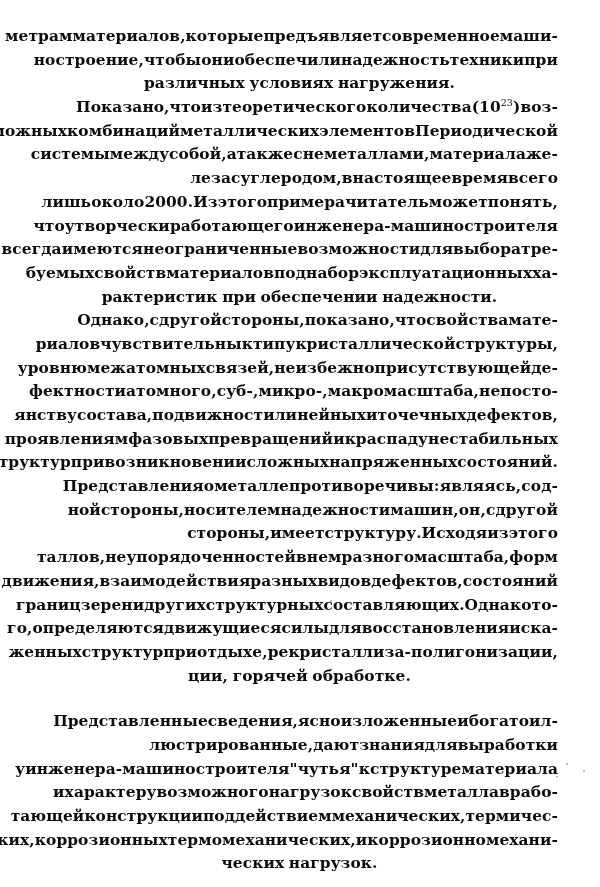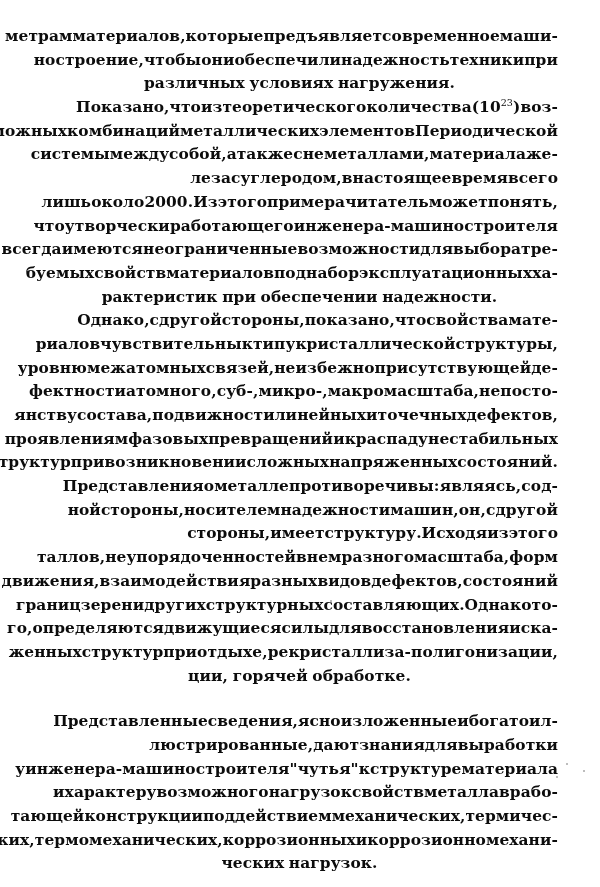--- a/index.html
+++ b/index.html
@@ -115,21 +115,21 @@
         <div class="line"><span class="w">женных</span><span class="w">структур</span><span class="w">при</span><span class="w">отдыхе,</span><span class="w">рекристаллиза-</span><span class="w">полигонизации,</span></div>
         <div class="line ragged"><span class="w">ции,</span><span class="w">горячей</span><span class="w">обработке.</span></div>
       </div>
       <div class="para-gap"></div>
       <div class="paragraph">
         <div class="line"><span class="indent"></span><span class="w">Представленные</span><span class="w">сведения,</span><span class="w">ясно</span><span class="w">изложенные</span><span class="w">и</span><span class="w">богато</span><span class="w">ил-</span></div>
         <div class="line"><span class="w">люстрированные,</span><span class="w">дают</span><span class="w">знания</span><span class="w">для</span><span class="w">выработки</span></div>
         <div class="line"><span class="w">у</span><span class="w">инженера-машиностроителя</span><span class="w">"чутья"</span><span class="w">к</span><span class="w">структуре</span><span class="w">материала</span></div>
         <div class="line"><span class="w">и</span><span class="w">характеру</span><span class="w">возможного</span><span class="w">нагрузок</span><span class="w">свойств</span><span class="w">металла</span><span class="w">в</span><span class="w">рабо-</span></div>
         <div class="line"><span class="w">тающей</span><span class="w">конструкции</span><span class="w">под</span><span class="w">действием</span><span class="w">механических,</span><span class="w">термичес-</span></div>
-        <div class="line"><span class="w">ких,</span><span class="w">термомеханических,</span><span class="w">коррозионных</span><span class="w">и</span><span class="w">коррозионномехани-</span></div>
+        <div class="line"><span class="w">ких,</span><span class="w">коррозионных</span><span class="w">термомеханических,</span><span class="w">и</span><span class="w">коррозионномехани-</span></div>
         <div class="line ragged"><span class="w">ческих</span><span class="w">нагрузок.</span></div>
       </div>
     </div>
 <div class="speck" style="left: 330px; top: 600px; width: 2px; height: 2px;"></div>
     <div class="speck" style="left: 566px; top: 763px; width: 2px; height: 2px;"></div>
     <div class="speck" style="left: 556px; top: 776px; width: 2px; height: 2px;"></div>
     <div class="speck" style="left: 583px; top: 770px; width: 2px; height: 2px;"></div>
   </div>
 
 </body></html>

